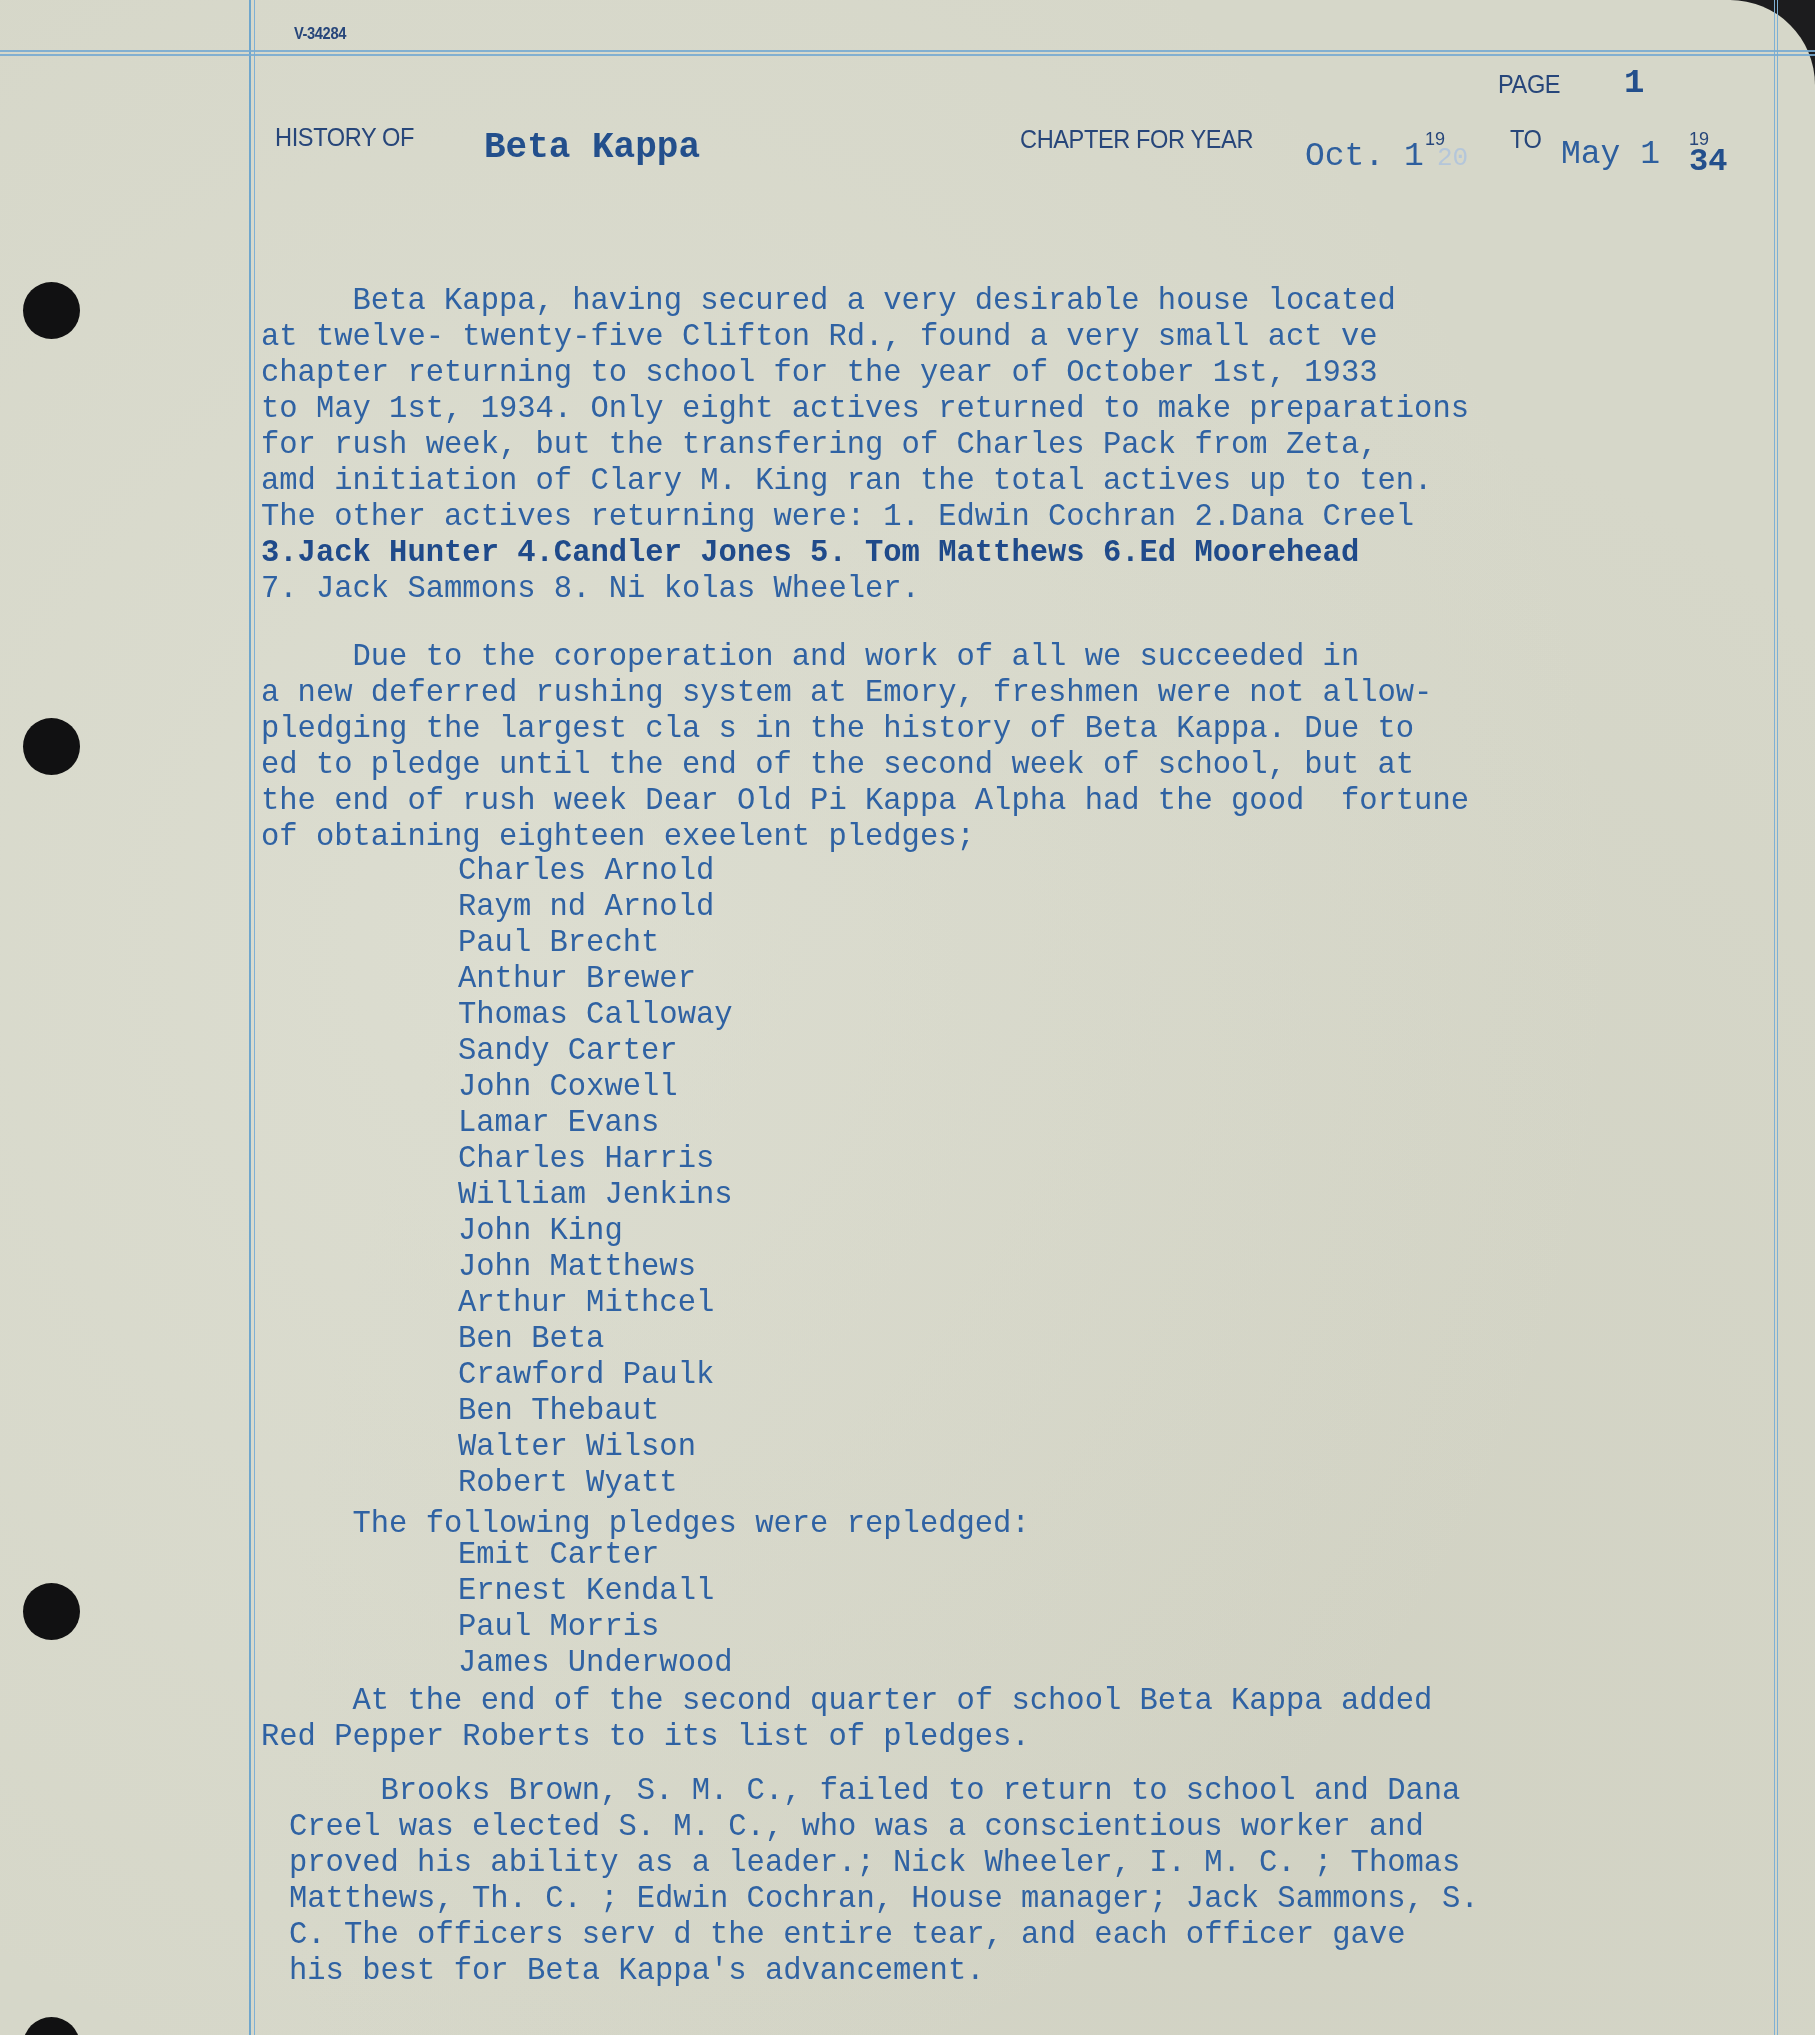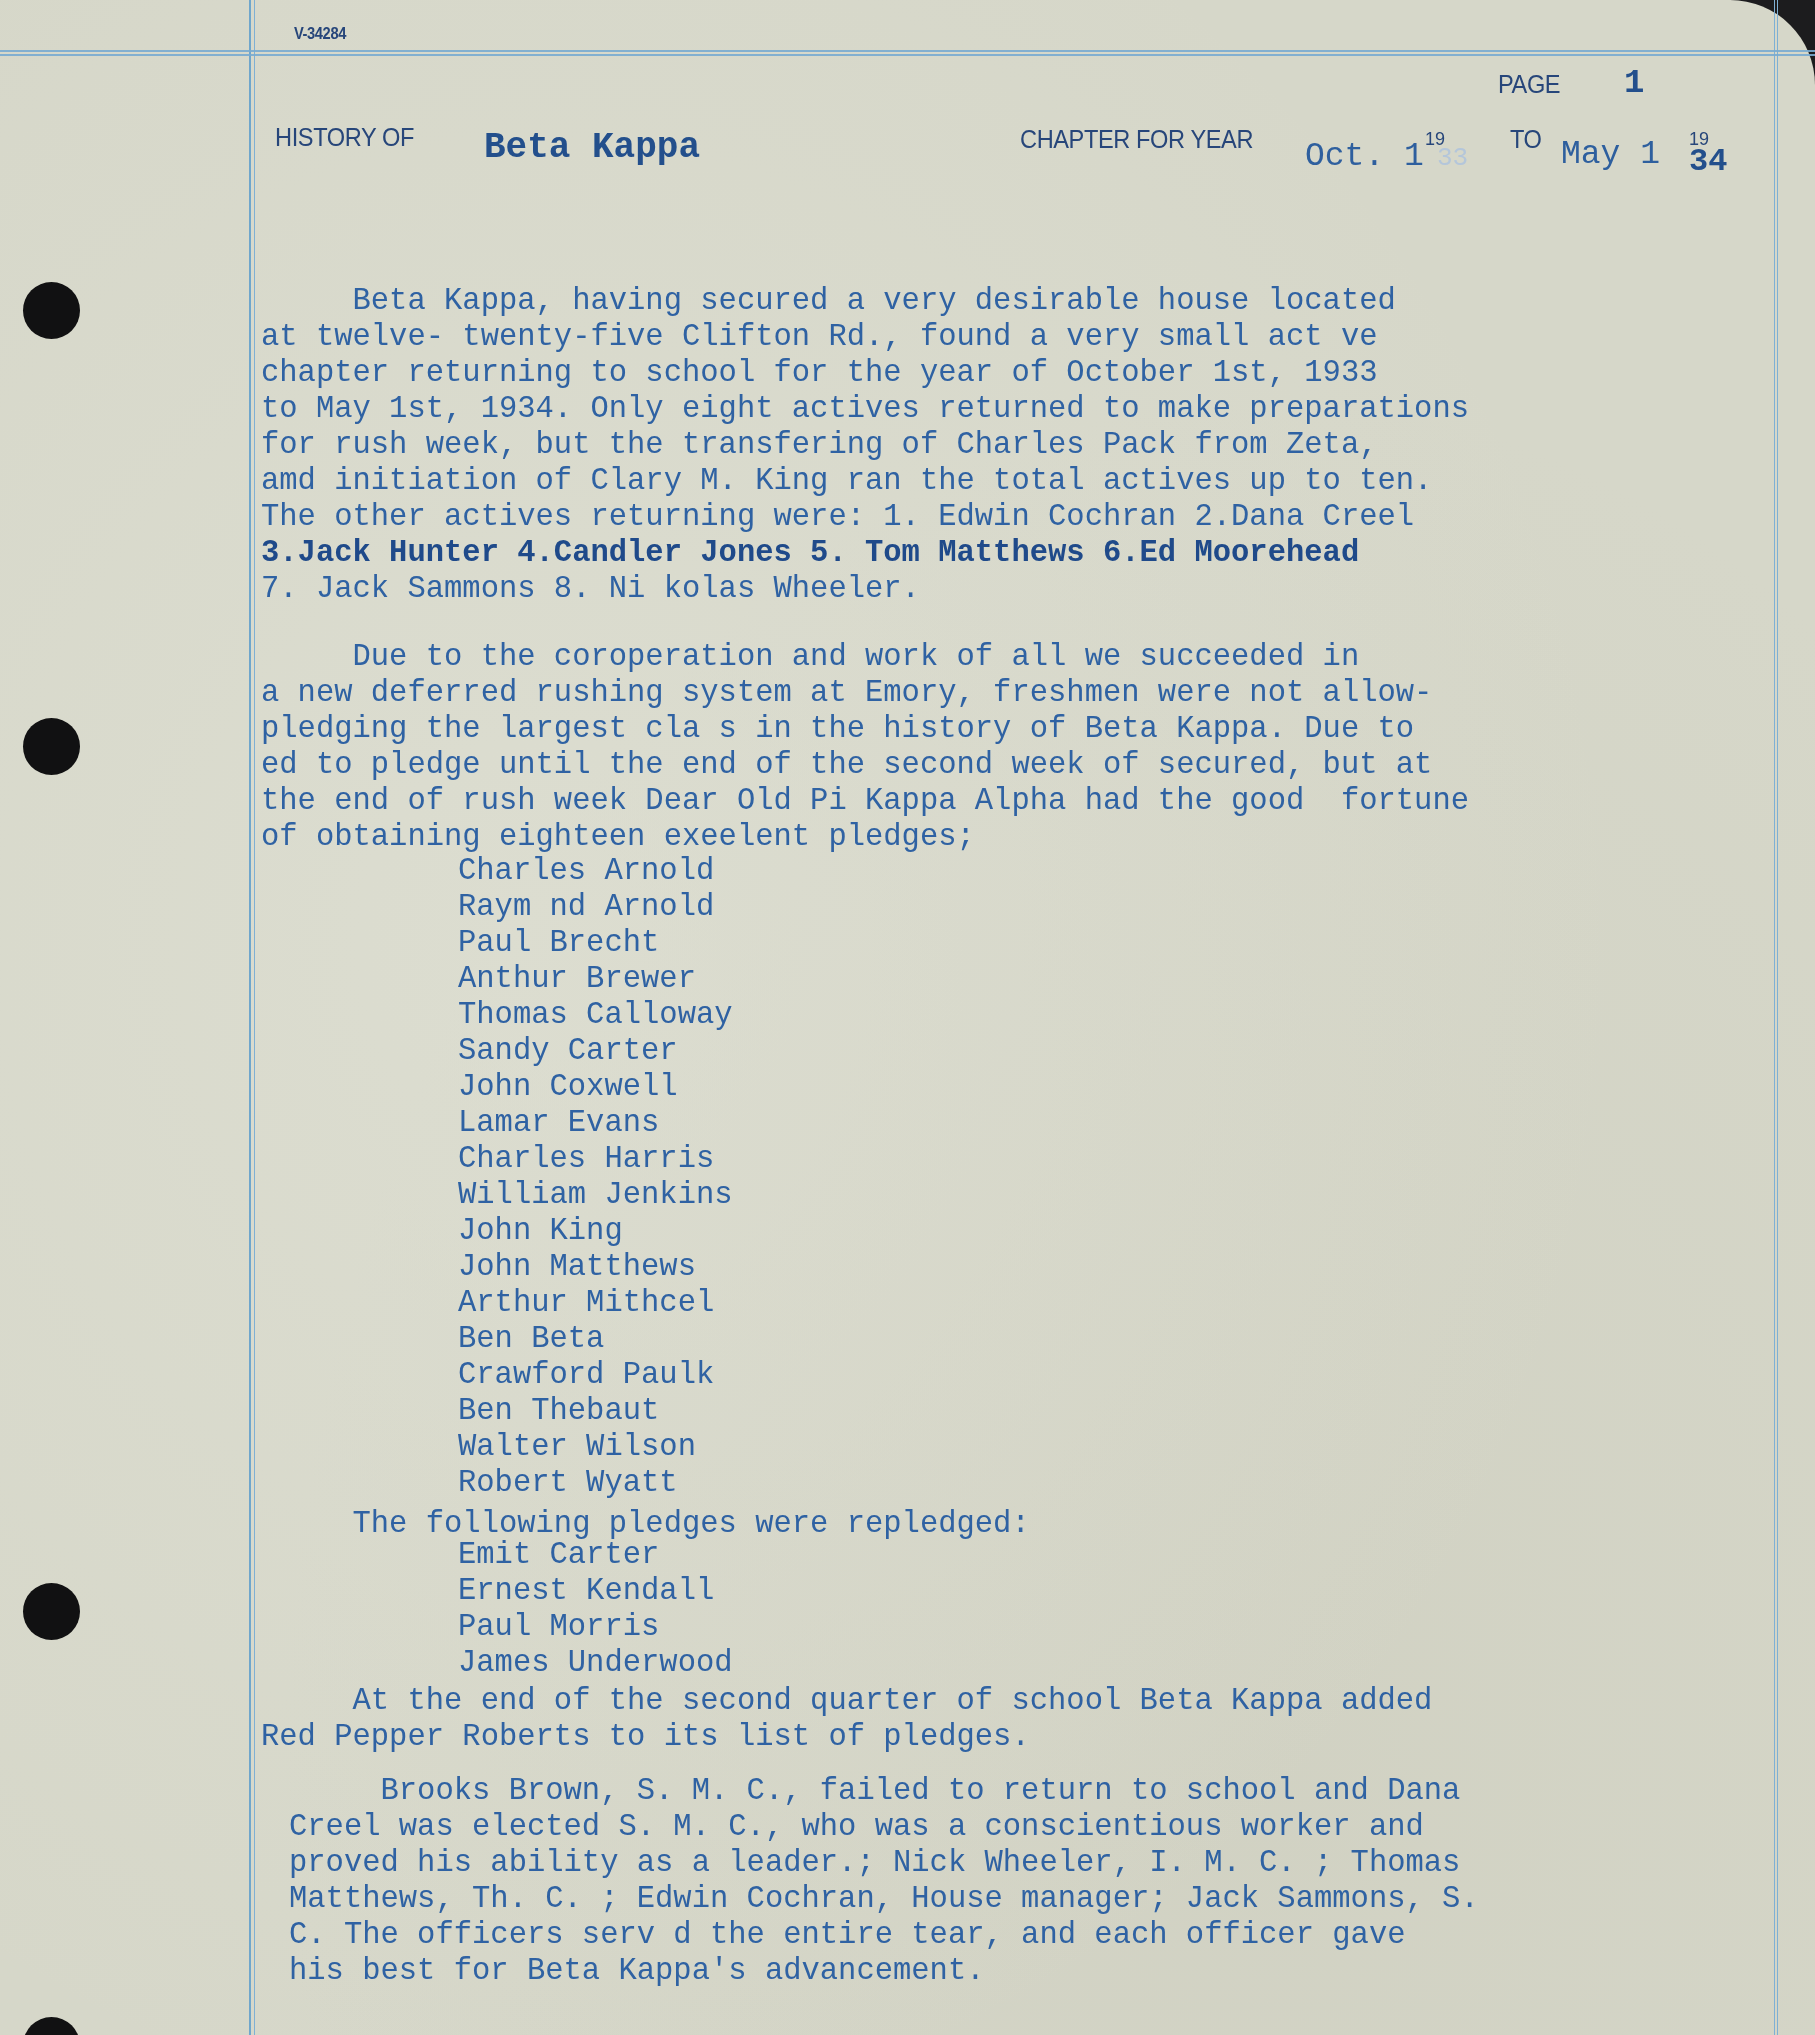--- a/index.html
+++ b/index.html
@@ -67,21 +67,21 @@
   <div class="form-label stamp" style="left:294px; top:25px;">V-34284</div>
   <div class="form-label" style="left:1498px; top:70px;">PAGE</div>
   <div class="typed bold" style="left:1624px; top:65px; font-size:34px;">1</div>
 
   <div class="form-label" style="left:275px; top:123px;">HISTORY OF</div>
   <div class="typed bold" style="left:484px; top:129px; font-size:36px;">Beta Kappa</div>
 
   <div class="form-label" style="left:1020px; top:125px;">CHAPTER FOR YEAR</div>
   <div class="typed" style="left:1305px; top:138px; font-size:33px;">Oct. 1</div>
   <div class="sup" style="left:1425px; top:129px;">19</div>
-  <div class="typed" style="left:1437px; top:140px; font-size:26px; color:#b4c6da;">33</div>
+  <div class="typed" style="left:1437px; top:140px; font-size:26px; color:#b4c6da;">20</div>
   <div class="form-label" style="left:1510px; top:125px;">TO</div>
   <div class="typed" style="left:1561px; top:136px; font-size:33px;">May 1</div>
   <div class="sup" style="left:1689px; top:129px;">19</div>
   <div class="typed bold" style="left:1689px; top:143px; font-size:32px;text-align:center;">34</div>
 
   <div class="para" style="top:283px;">
     <span class="line">     Beta Kappa, having secured a very desirable house located</span>
     <span class="line">at twelve- twenty-five Clifton Rd., found a very small act ve</span>
     <span class="line">chapter returning to school for the year of October 1st, 1933</span>
     <span class="line">to May 1st, 1934. Only eight actives returned to make preparations</span>
@@ -89,21 +89,21 @@
     <span class="line">amd initiation of Clary M. King ran the total actives up to ten.</span>
     <span class="line">The other actives returning were: 1. Edwin Cochran 2.Dana Creel</span>
     <span class="line dark">3.Jack Hunter 4.Candler Jones 5. Tom Matthews 6.Ed Moorehead</span>
     <span class="line">7. Jack Sammons 8. Ni kolas Wheeler.</span>
   </div>
 
   <div class="para" style="top:639px;">
     <span class="line">     Due to the coroperation and work of all we succeeded in</span>
     <span class="line">a new deferred rushing system at Emory, freshmen were not allow-</span>
     <span class="line">pledging the largest cla s in the history of Beta Kappa. Due to</span>
-    <span class="line">ed to pledge until the end of the second week of secured, but at</span>
+    <span class="line">ed to pledge until the end of the second week of school, but at</span>
     <span class="line">the end of rush week Dear Old Pi Kappa Alpha had the good  fortune</span>
     <span class="line">of obtaining eighteen exeelent pledges;</span>
   </div>
 
   <div class="names" style="top:853px;">
     <span class="nm">Charles Arnold</span>
     <span class="nm">Raym nd Arnold</span>
     <span class="nm">Paul Brecht</span>
     <span class="nm">Anthur Brewer</span>
     <span class="nm">Thomas Calloway</span>

